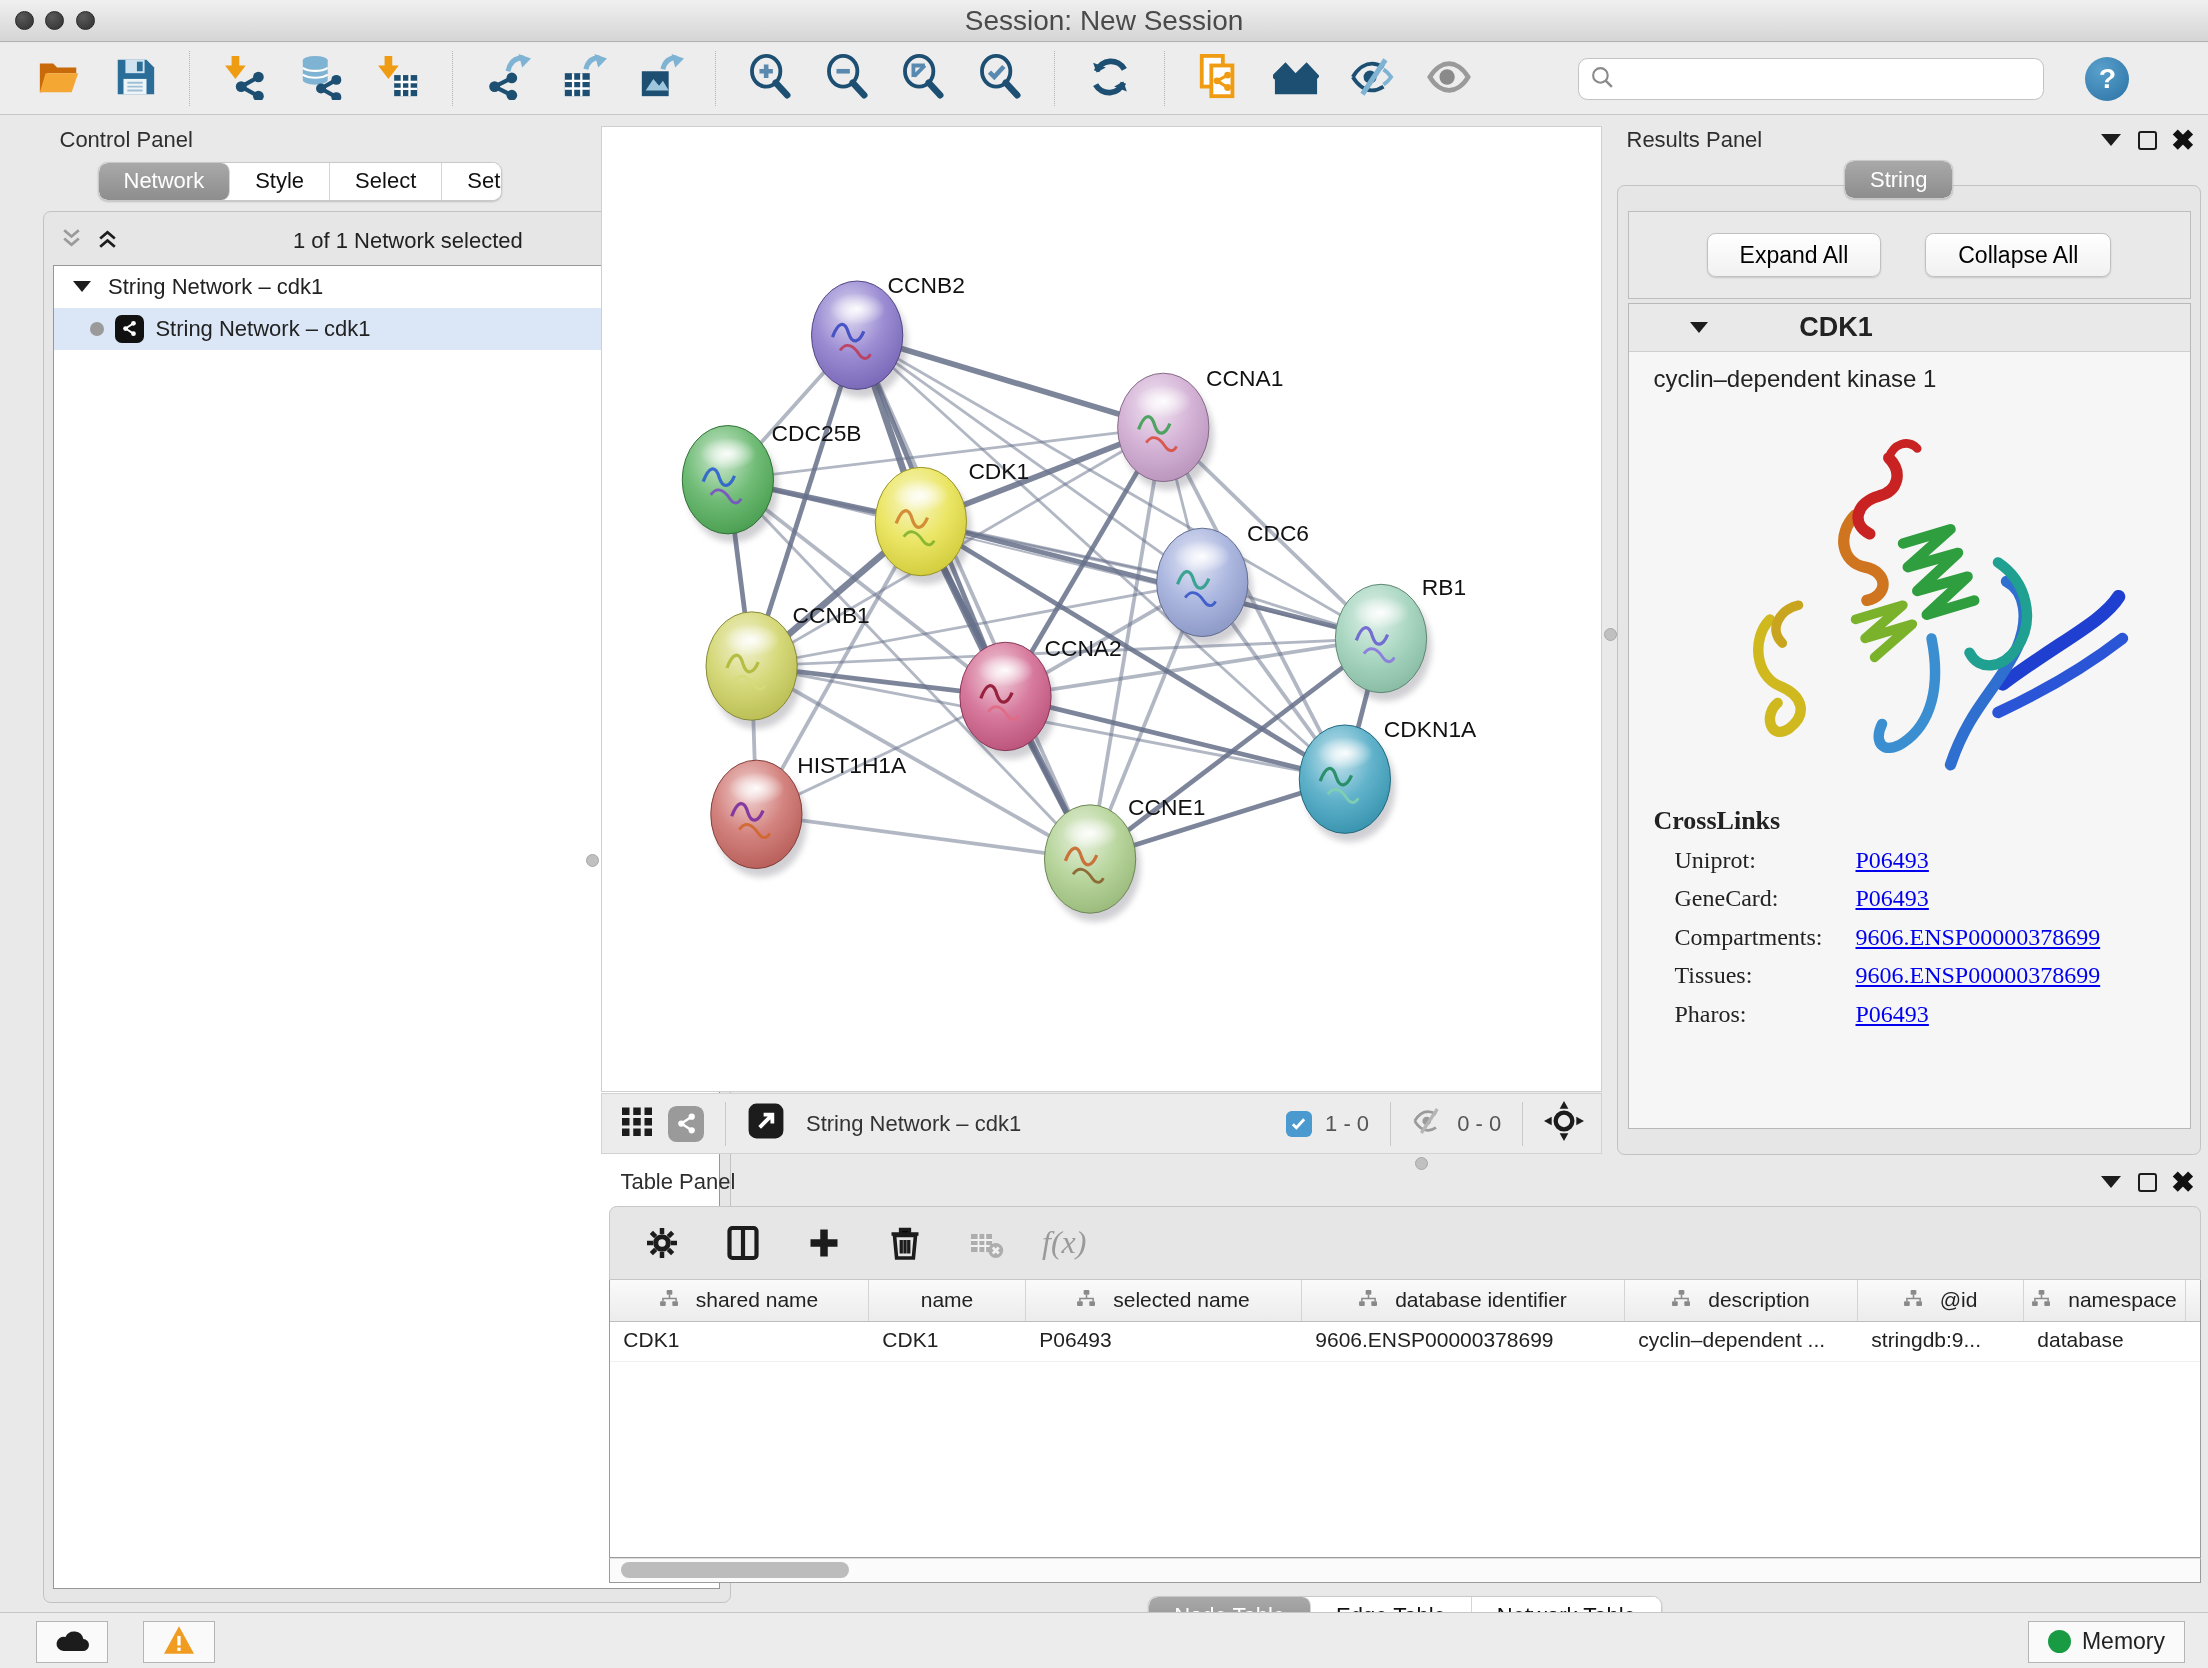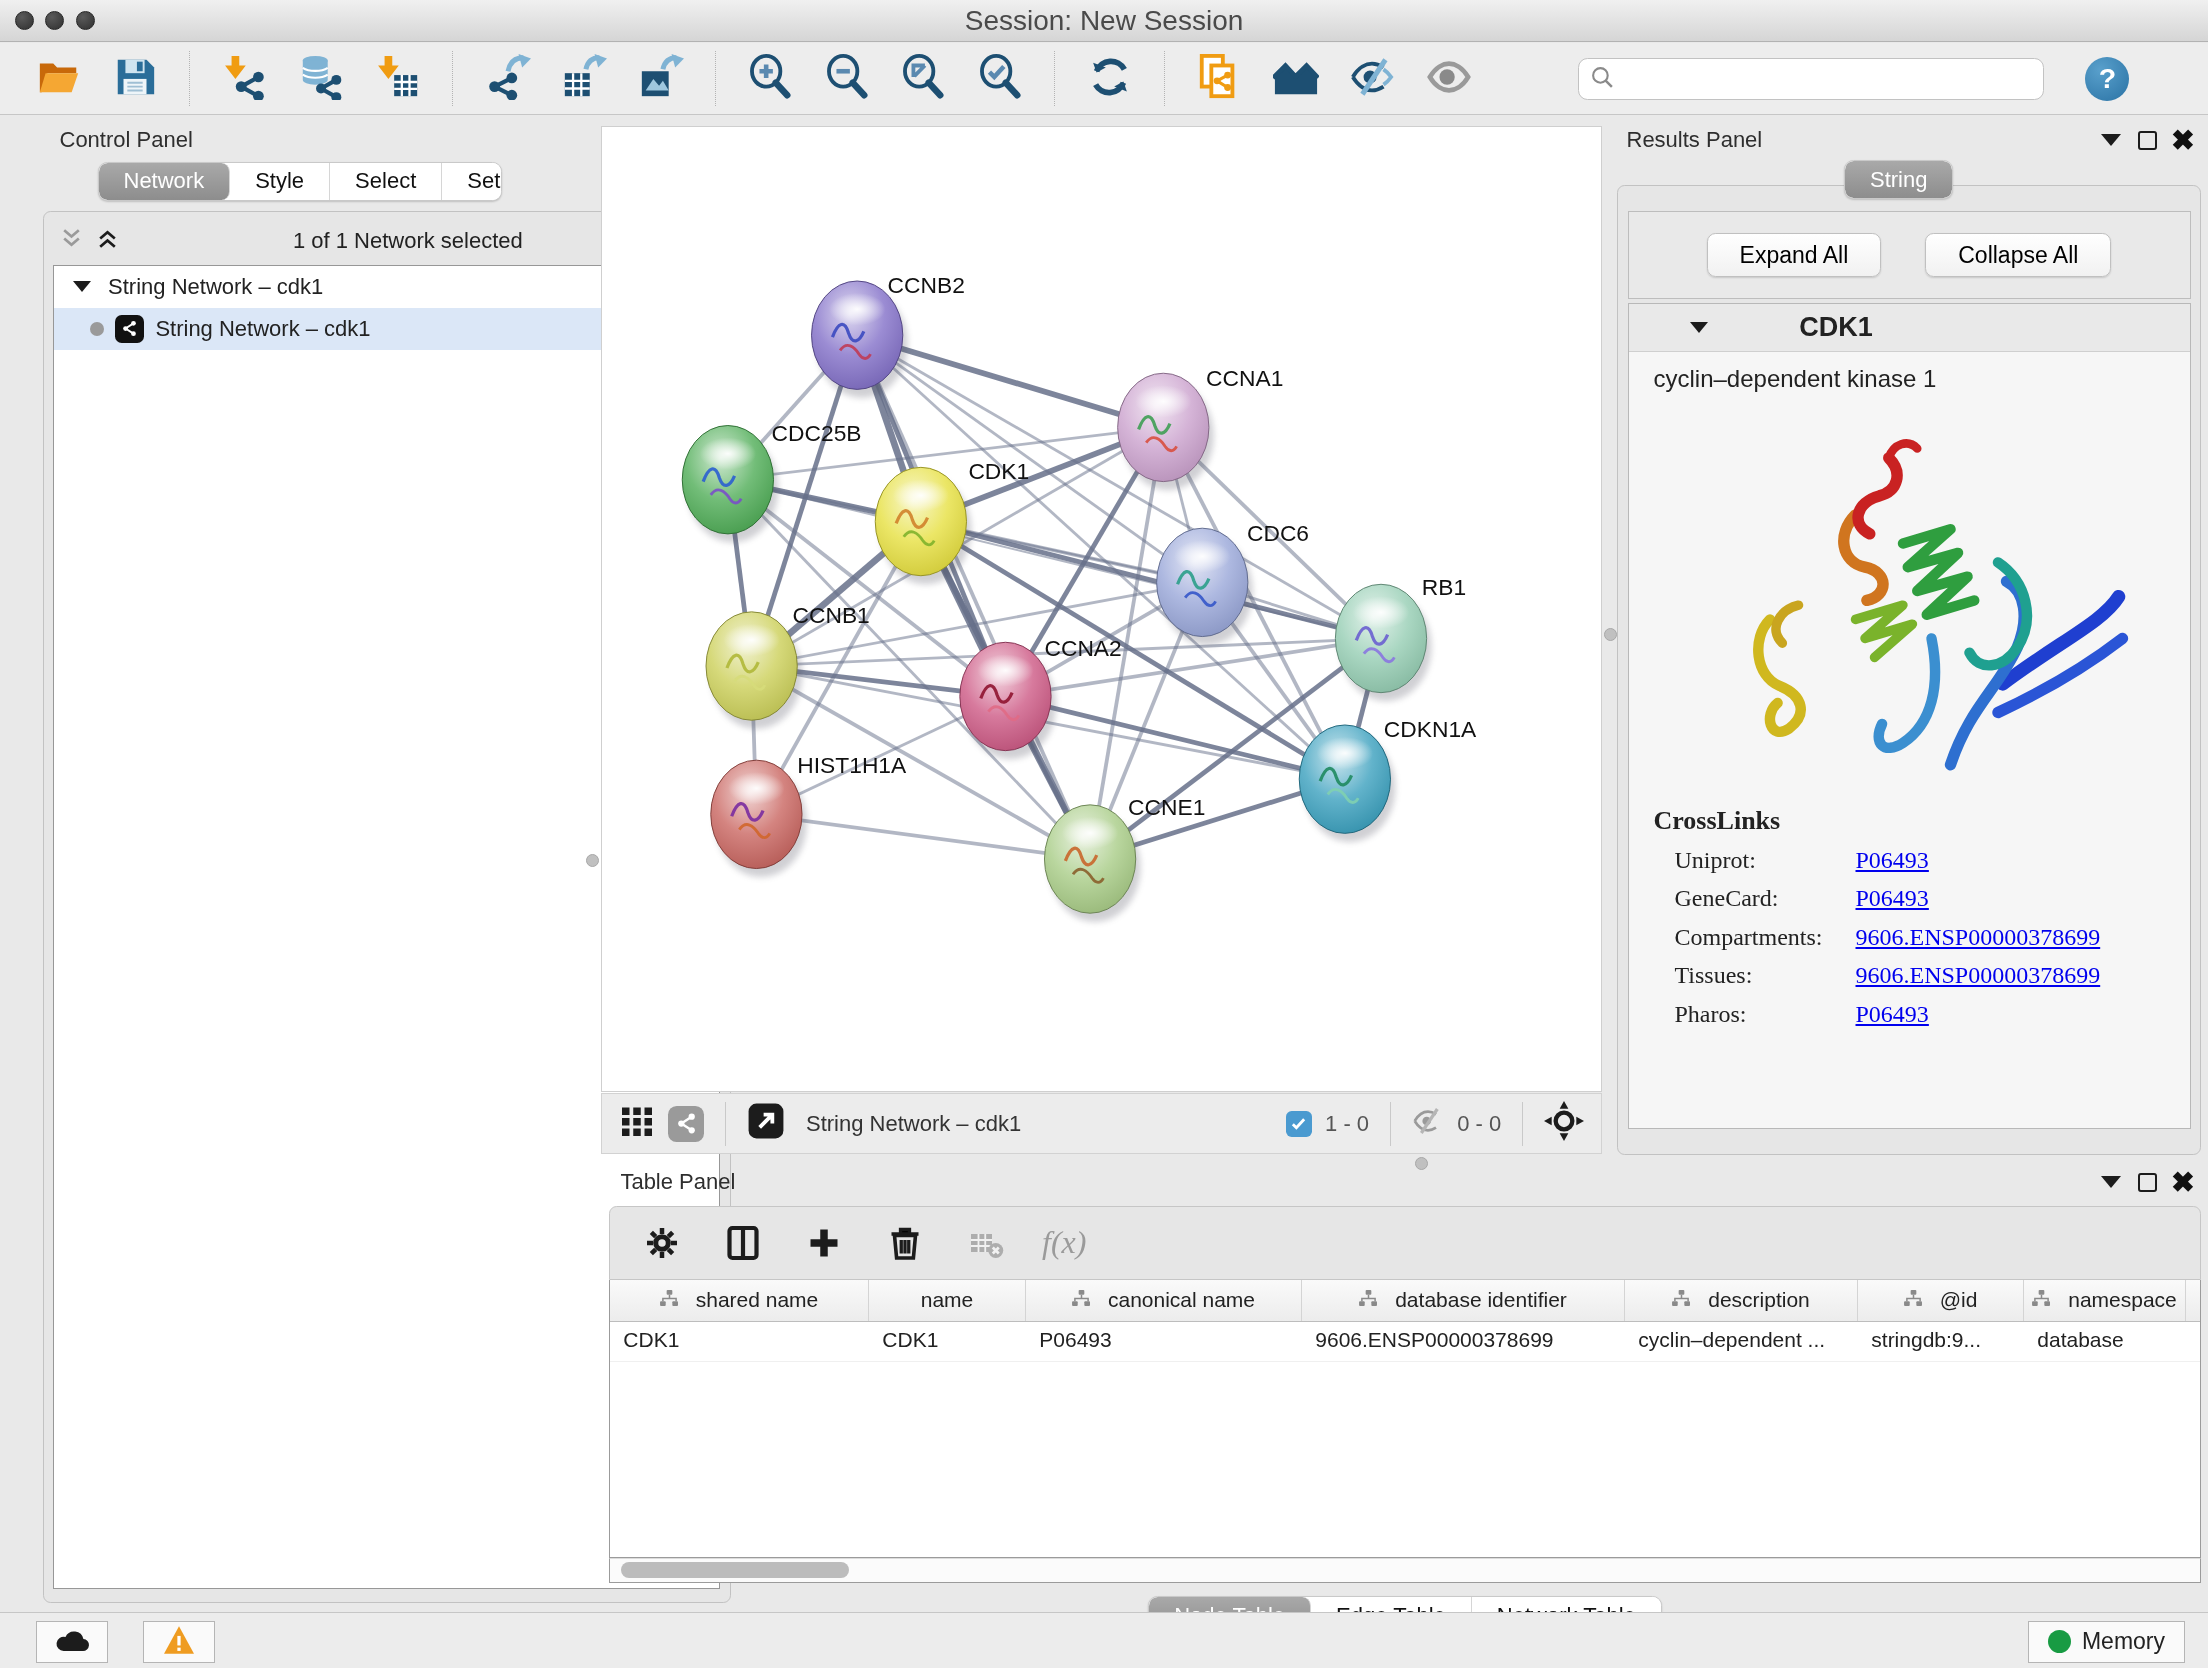--- a/index.html
+++ b/index.html
@@ -742,21 +742,21 @@
         </div>
         <div class="th" style="width: 276px;">
           <span><svg width="19" height="17" viewBox="0 0 20 18">
               <g fill="#8a8a8a">
                 <rect x="7" width="6" height="5" rx="1"></rect>
                 <rect y="12" width="6" height="5" rx="1"></rect>
                 <rect x="13" y="12" width="6" height="5" rx="1"></rect>
               </g>
               <path d="M10 5v4M3 12V9h14v3" stroke="#8a8a8a" stroke-width="1.6" fill="none"></path>
             </svg></span>
-          <span>canonical name</span>
+          <span>selected name</span>
         </div>
         <div class="th" style="width: 323px;">
           <span><svg width="19" height="17" viewBox="0 0 20 18">
               <g fill="#8a8a8a">
                 <rect x="7" width="6" height="5" rx="1"></rect>
                 <rect y="12" width="6" height="5" rx="1"></rect>
                 <rect x="13" y="12" width="6" height="5" rx="1"></rect>
               </g>
               <path d="M10 5v4M3 12V9h14v3" stroke="#8a8a8a" stroke-width="1.6" fill="none"></path>
             </svg></span>

